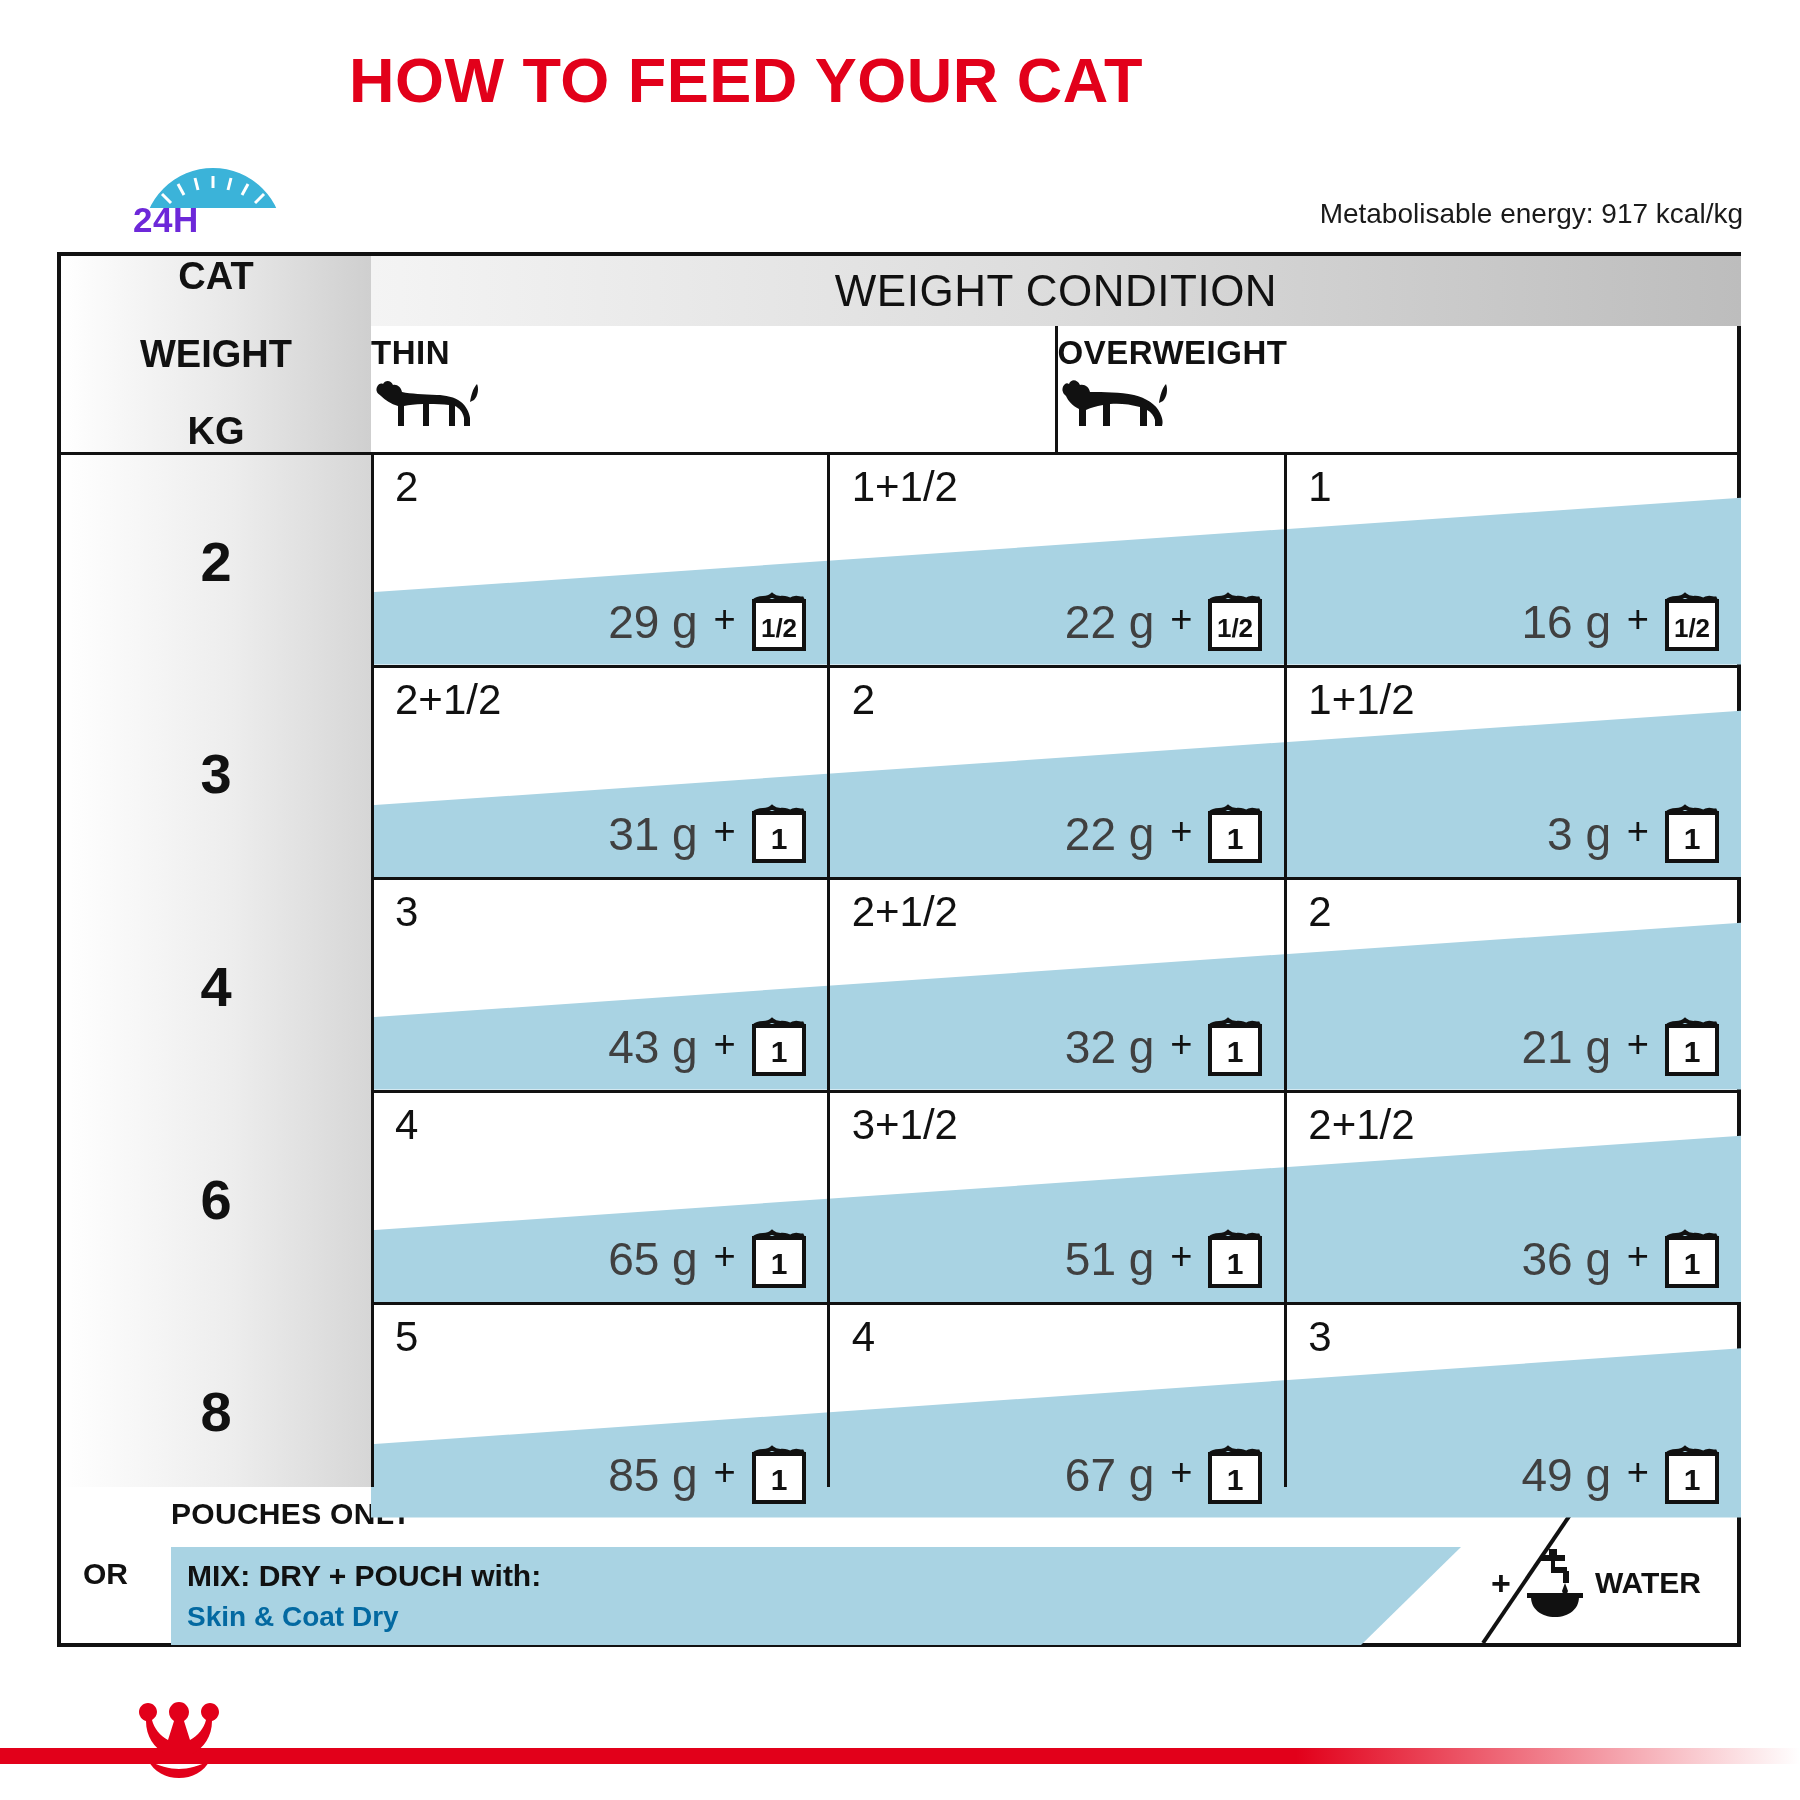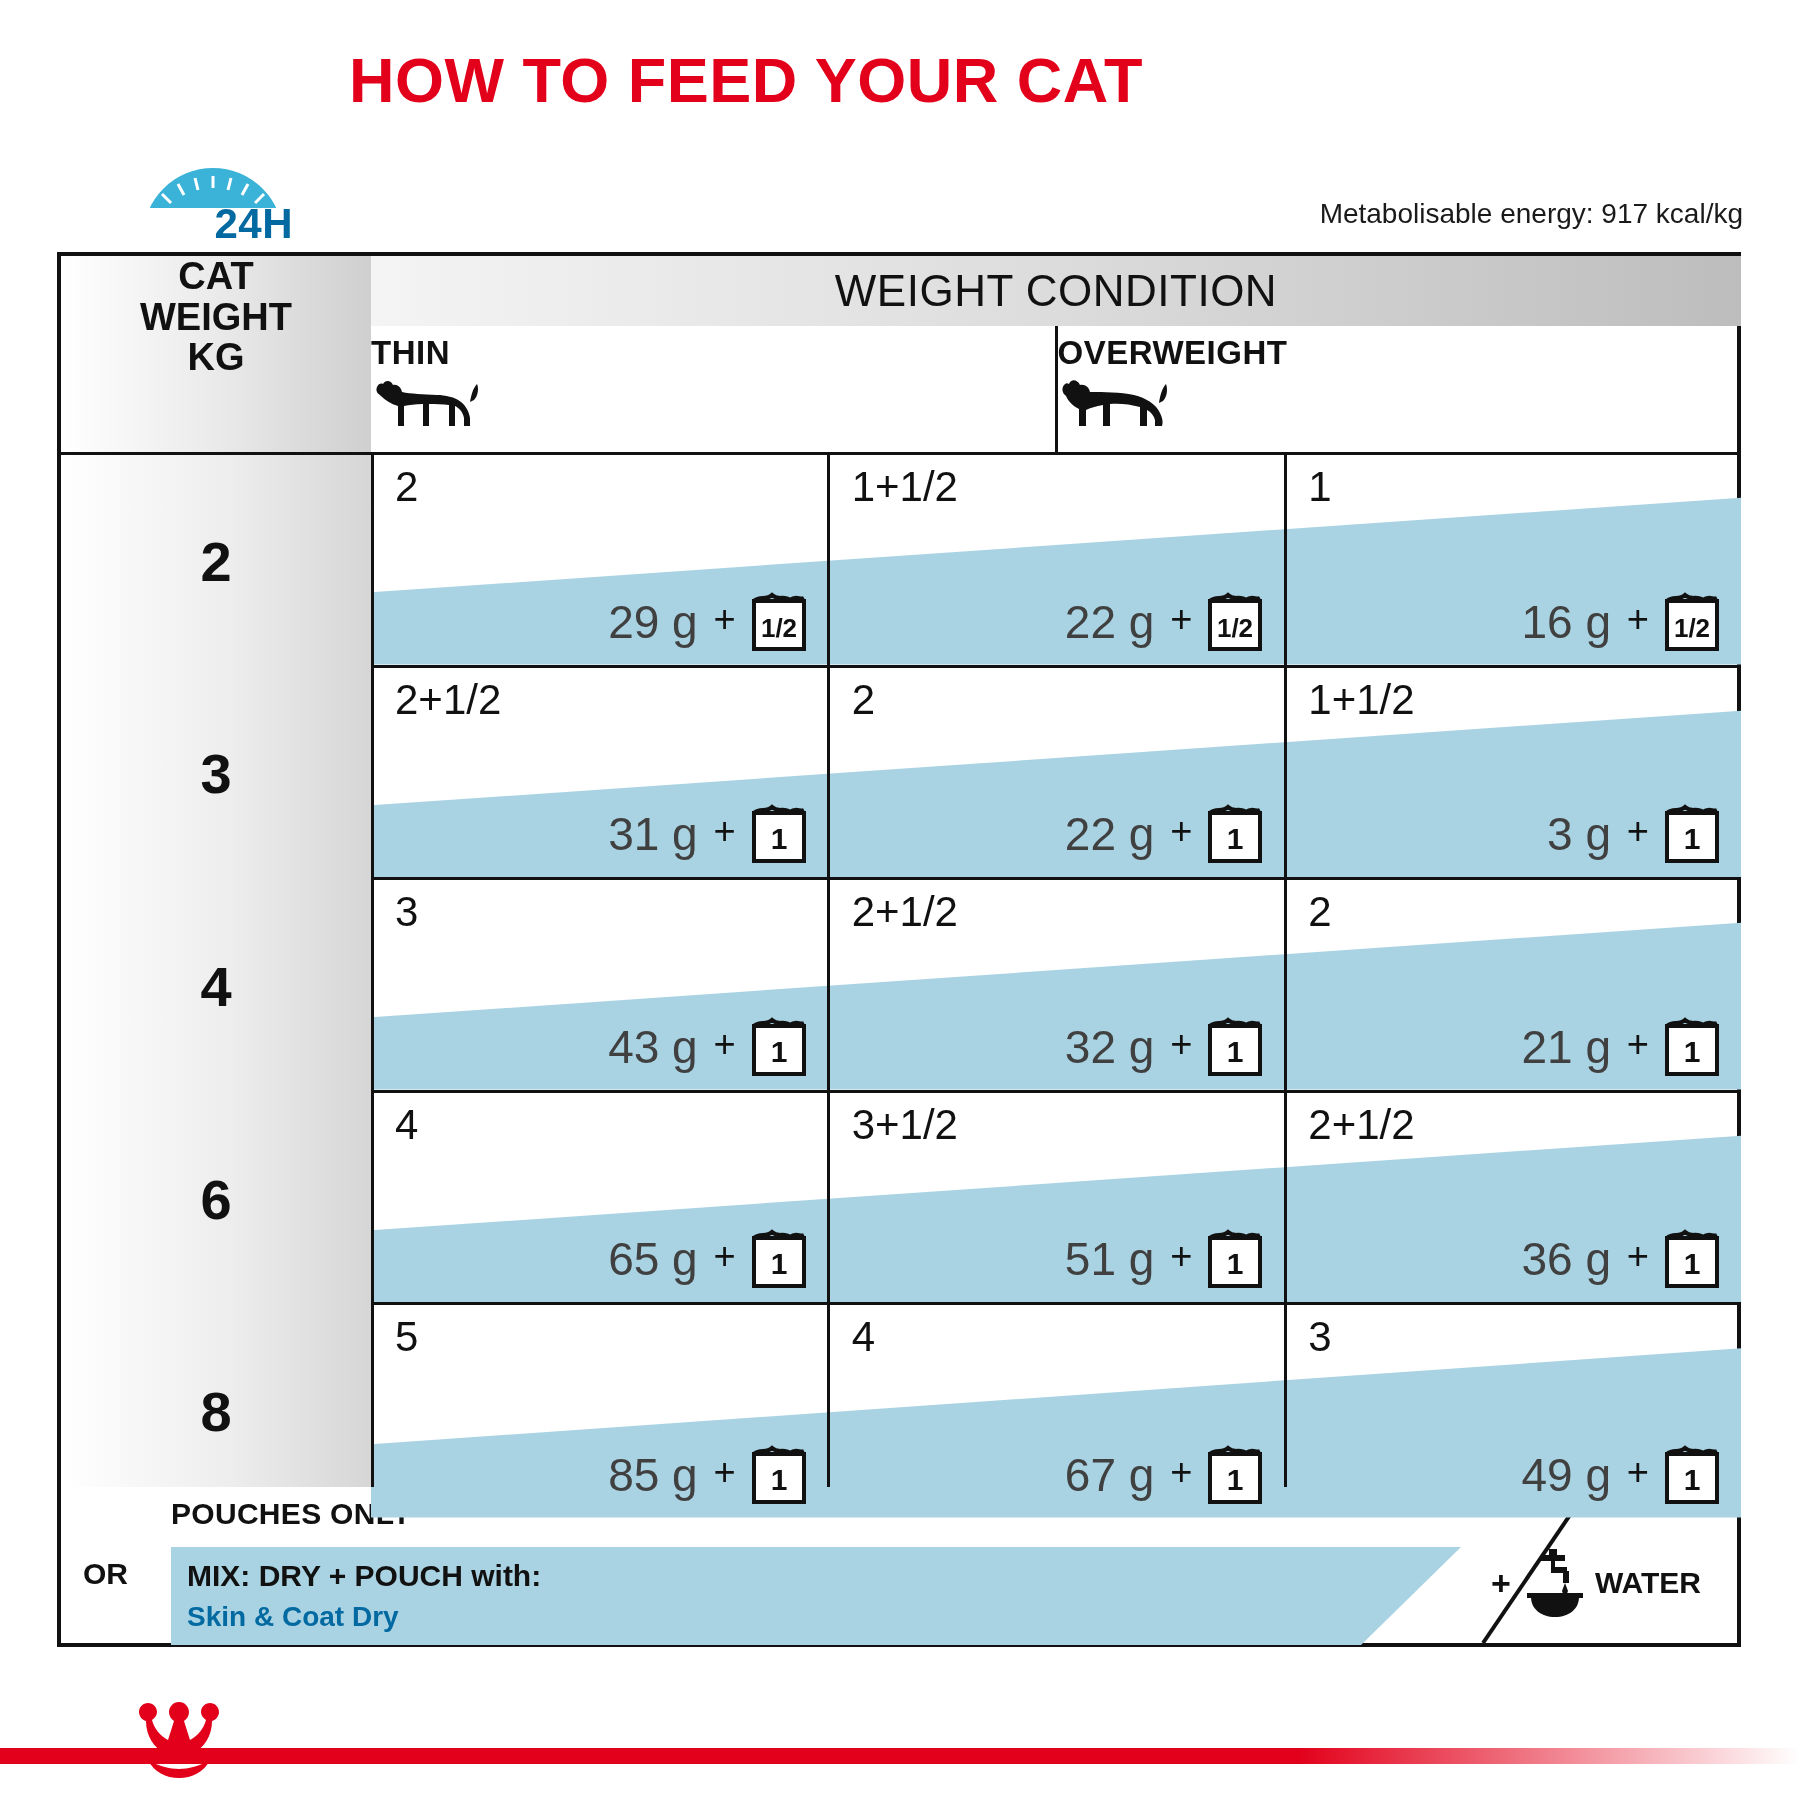--- a/index.html
+++ b/index.html
@@ -26,22 +26,22 @@
   .badge24 {
     position: absolute;
     left: 133px; top: 168px;
     width: 160px; height: 80px;
   }
   .badge24 .dial {
     position: absolute; left: 0; top: 0; width: 160px; height: 88px;
   }
   .badge24 .label {
     position: absolute; left: 0; top: 32px; width: 160px;
-    text-align: right;
-    font-size: 42px; font-weight: bold; color: #0369a1;
+    text-align: left;
+    font-size: 35px; font-weight: bold; color: #6d28d9;
     letter-spacing: 0.5px;
   }
 
   
   .energy {
     position: absolute;
     right: 57px; top: 198px;
     font-size: 28px;
     color: #1a1a1a;
     text-align: right;
@@ -56,21 +56,21 @@
     border: 4px solid #111;
     background: #fff;
   }
 
   
   .hdr-left {
     position: absolute; left: 0; top: 0;
     width: 310px; height: 196px;
     background: linear-gradient(to right, #ffffff 0%, #e8e8e8 55%, #cfcfcf 100%);
     display: flex; flex-direction: column;
-    align-items: center; justify-content: flex-start;
+    align-items: center; justify-content: space-between;
     line-height: 1.07;
   }
   .hdr-left .t {
     font-size: 38px; font-weight: bold; color: #111; text-align: center;
   }
   .hdr-right {
     position: absolute; left: 310px; top: 0;
     width: 1370px; height: 70px;
     background: linear-gradient(to right, #f4f4f4 0%, #dcdcdc 50%, #bdbdbd 100%);
     display: flex; align-items: center; justify-content: center;

